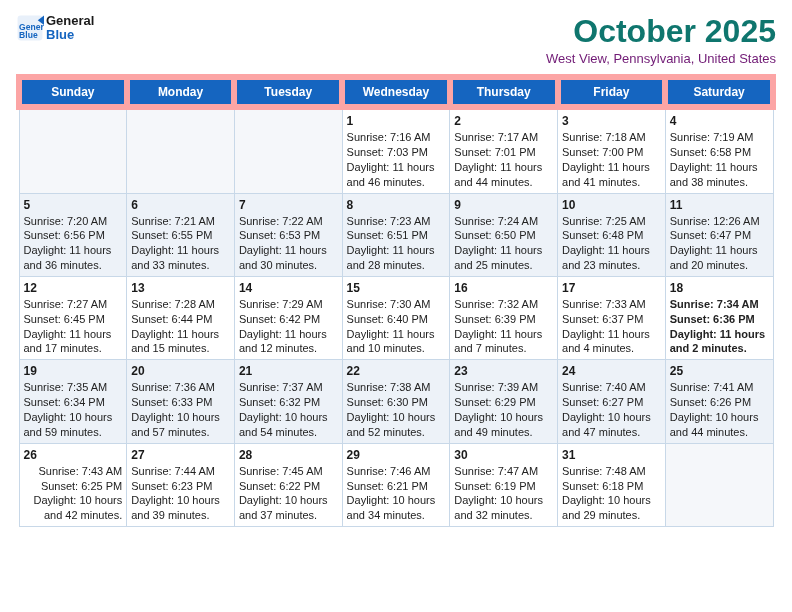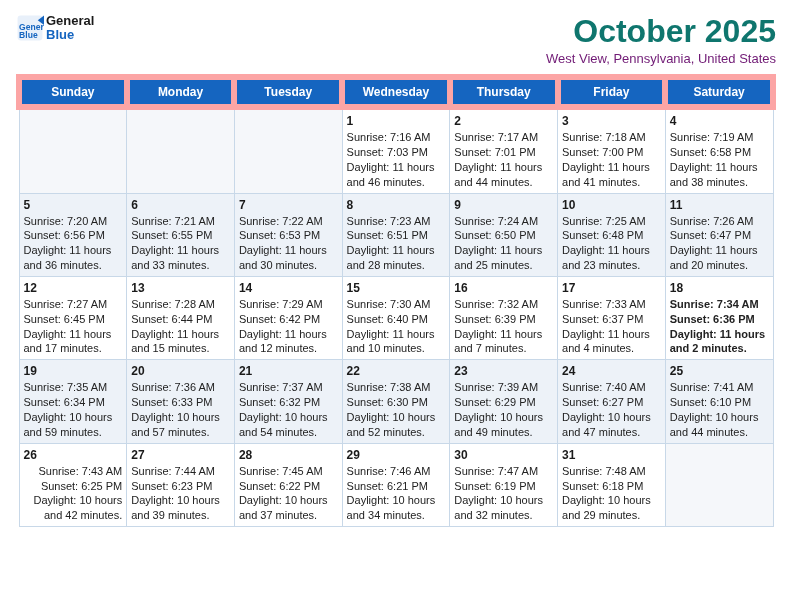--- a/index.html
+++ b/index.html
@@ -184,21 +184,21 @@
 Daylight: 11 hours and 25 minutes.</div>
           </td>
           <td>
             <span class="day-num">10</span>
             <div class="cell-text" style="white-space: pre-line;">Sunrise: 7:25 AM
 Sunset: 6:48 PM
 Daylight: 11 hours and 23 minutes.</div>
           </td>
           <td>
             <span class="day-num">11</span>
-            <div class="cell-text" style="white-space: pre-line;">Sunrise: 7:26 AM
+            <div class="cell-text" style="white-space: pre-line;">Sunrise: 12:26 AM
 Sunset: 6:47 PM
 Daylight: 11 hours and 20 minutes.</div>
           </td>
         </tr>
         <tr>
           <td>
             <span class="day-num">12</span>
             <div class="cell-text" style="white-space: pre-line;">Sunrise: 7:27 AM
 Sunset: 6:45 PM
 Daylight: 11 hours and 17 minutes.</div>
@@ -273,21 +273,21 @@
           </td>
           <td>
             <span class="day-num">24</span>
             <div class="cell-text" style="white-space: pre-line;">Sunrise: 7:40 AM
 Sunset: 6:27 PM
 Daylight: 10 hours and 47 minutes.</div>
           </td>
           <td>
             <span class="day-num">25</span>
             <div class="cell-text" style="white-space: pre-line;">Sunrise: 7:41 AM
-Sunset: 6:10 PM
+Sunset: 6:26 PM
 Daylight: 10 hours and 44 minutes.</div>
           </td>
         </tr>
         <tr>
           <td>
             <span class="day-num">26</span>
             <div class="cell-text" style="white-space: pre-line; text-align: right;">Sunrise: 7:43 AM
 Sunset: 6:25 PM
 Daylight: 10 hours and 42 minutes.</div>
           </td>

